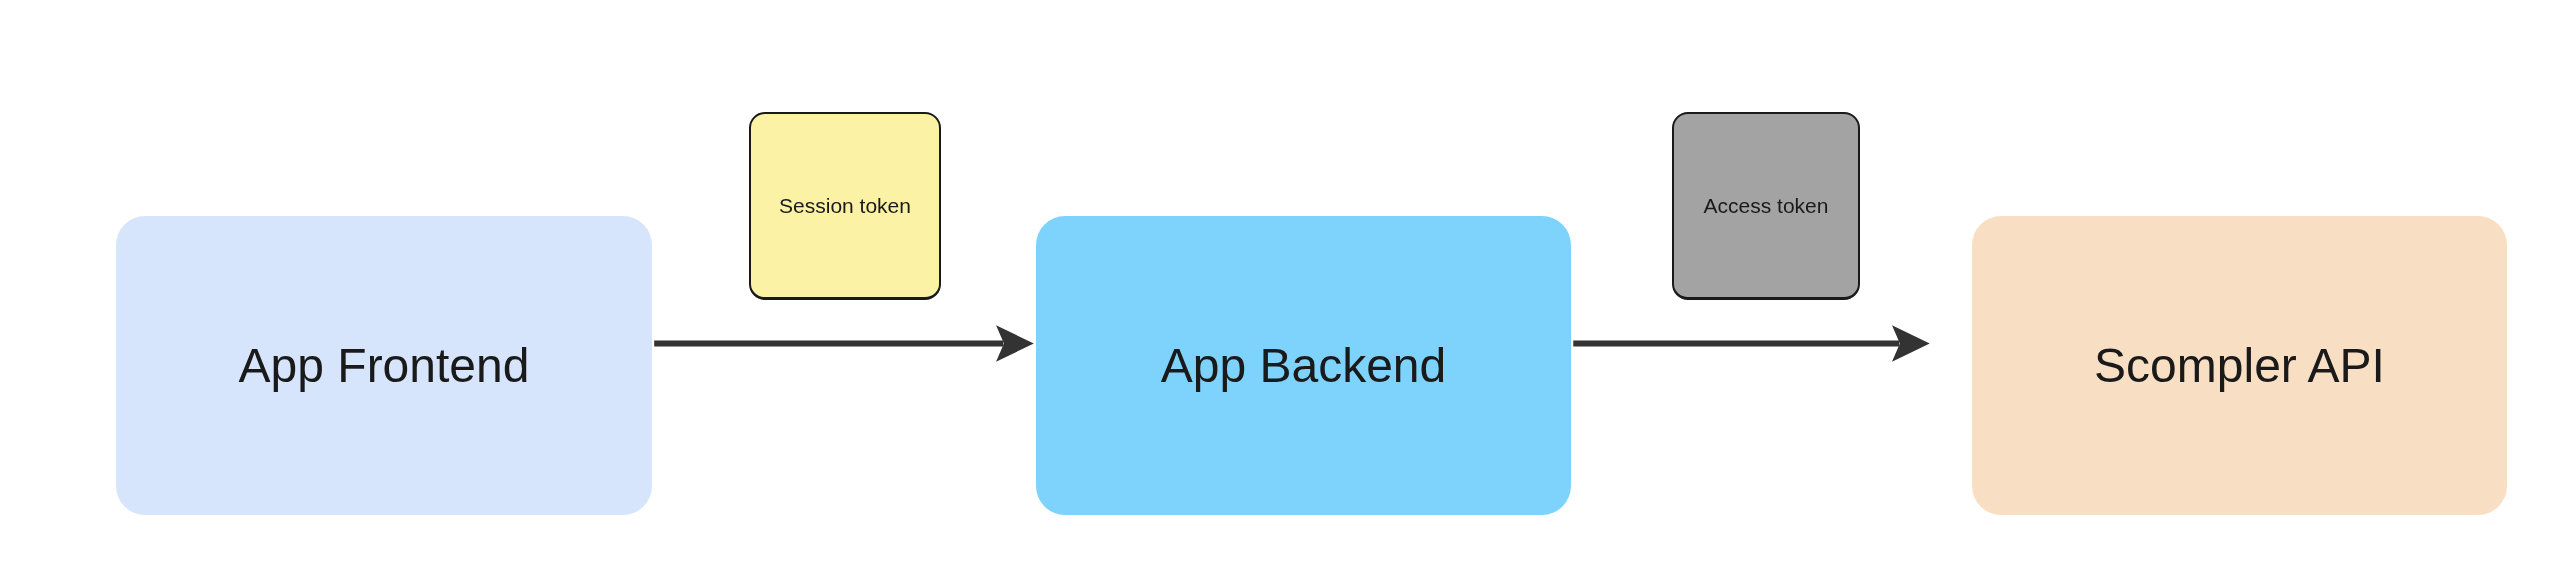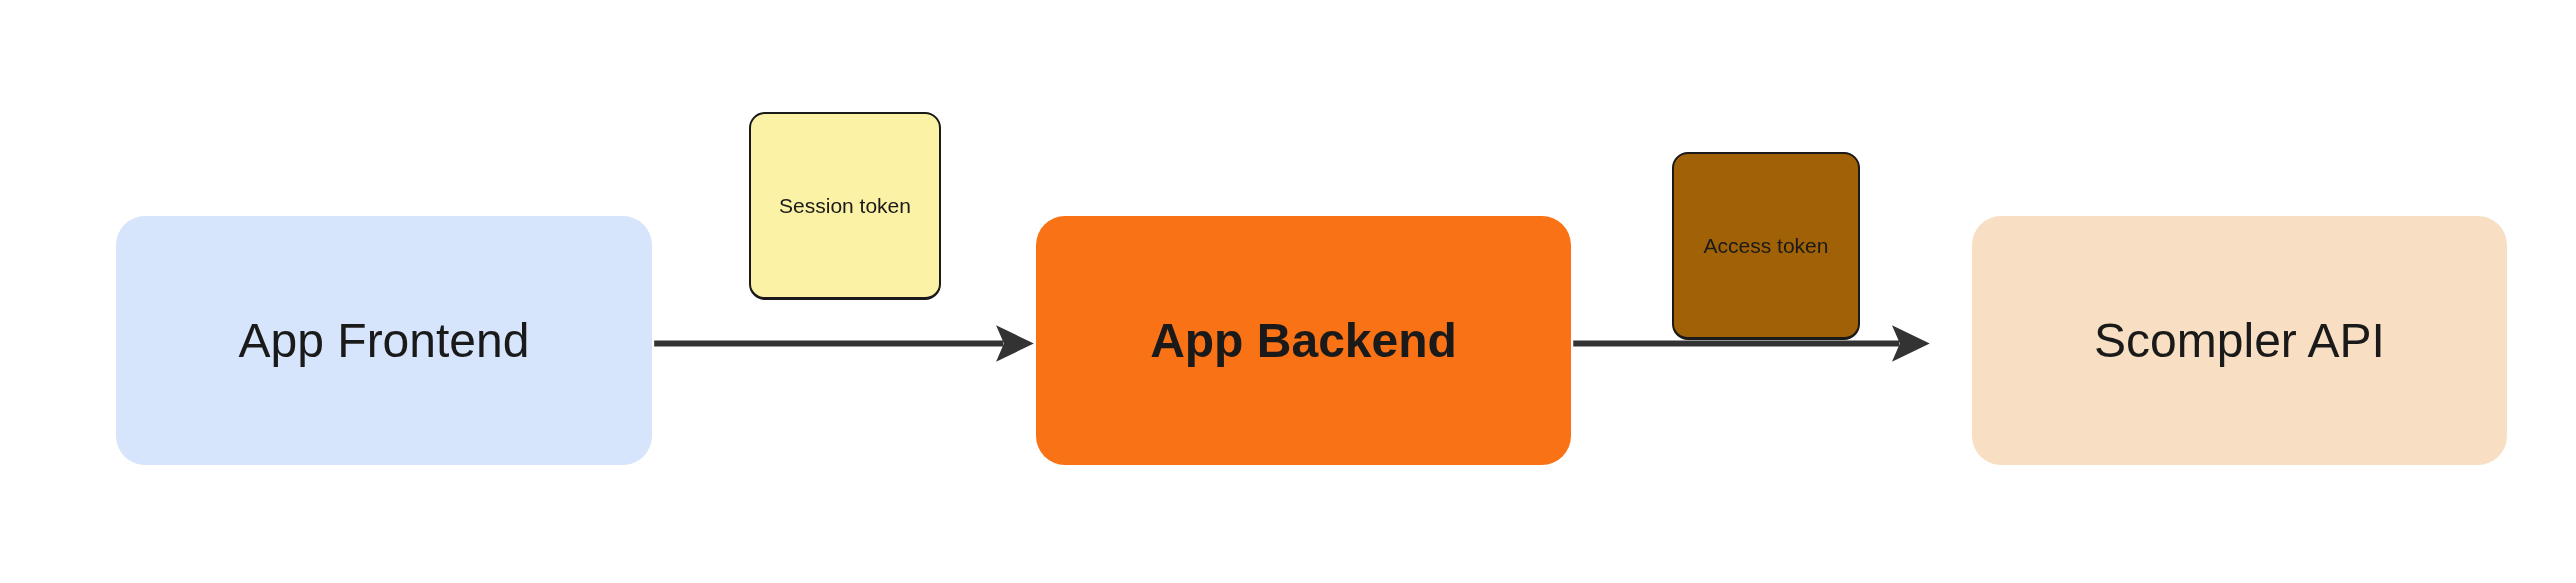--- a/index.html
+++ b/index.html
@@ -13,21 +13,21 @@
     font-family: "Liberation Sans", "DejaVu Sans", sans-serif;
   }
   .canvas {
     position: relative;
     width: 2576px;
     height: 583px;
   }
   
   .node {
     position: absolute;
-    height: 249px;
+    height: 299px;
     border-radius: 29px;
     display: flex;
     align-items: center;
     justify-content: center;
     text-align: right;
   }
   .node-label {
     font-size: 48px;
     line-height: 1.2;
     white-space: nowrap;
@@ -70,21 +70,21 @@
 </style>
 </head>
 <body>
 
 <div class="canvas" style="background: rgb(255, 255, 255); color: rgb(26, 26, 26);">
 
   <div class="node node-frontend" style="background: rgb(214, 229, 251);">
     <span class="node-label">App Frontend</span>
   </div>
 
-  <div class="node node-backend" style="background: #f97316; font-weight: bold;">
+  <div class="node node-backend" style="background: #7dd3fc;">
     <span class="node-label">App Backend</span>
   </div>
 
   <div class="node node-scompler" style="background: rgb(248, 223, 195); margin-left: 40px;">
     <span class="node-label">Scompler API</span>
   </div>
 
   <svg class="arrow arrow-1" width="382" height="39" viewBox="0 0 623 64" xmlns="http://www.w3.org/2000/svg">
     <line x1="0" y1="32" x2="573" y2="32" stroke-width="10" stroke="#333333"></line>
     <polygon points="561,2 623,32 561,62 574,32" fill="#333333"></polygon>
@@ -92,18 +92,18 @@
 
   <svg class="arrow arrow-2" width="359" height="39" viewBox="0 0 585 64" xmlns="http://www.w3.org/2000/svg">
     <line x1="0" y1="32" x2="535" y2="32" stroke-width="10" stroke="#333333"></line>
     <polygon points="523,2 585,32 523,62 536,32" fill="#333333"></polygon>
   </svg>
 
   <div class="edge-label label-session" style="background: rgb(251, 242, 165); border-color: rgb(26, 26, 26);">
     <span>Session token</span>
   </div>
 
-  <div class="edge-label label-access" style="background: #a16207; border-color: rgb(26, 26, 26); margin-top: 40px;">
+  <div class="edge-label label-access" style="background: #a3a3a3; border-color: rgb(26, 26, 26);">
     <span>Access token</span>
   </div>
 
 </div>
 
 
 </body></html>

